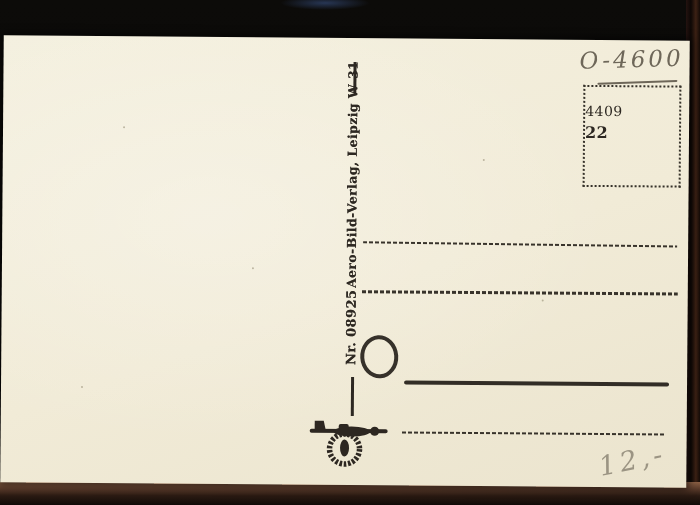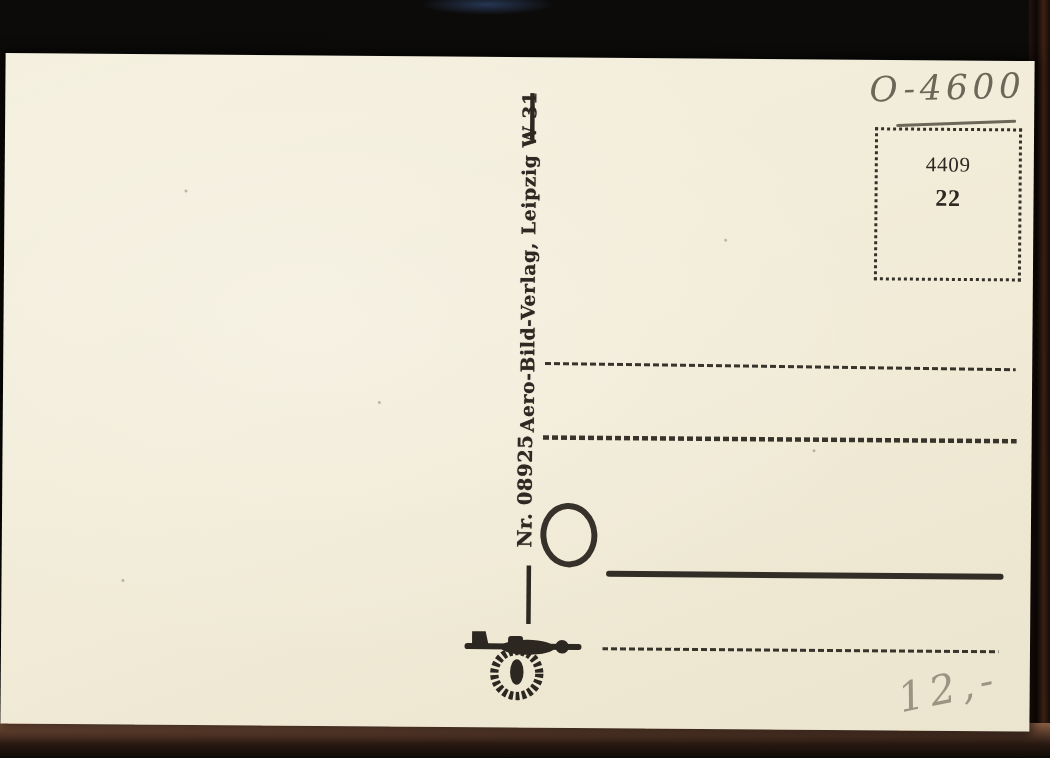--- a/index.html
+++ b/index.html
@@ -50,22 +50,22 @@
     position: absolute; left: 598px; top: 404px;
     font-style: italic; font-size: 27px; letter-spacing: 4px;
     color: #9b9483; transform: rotate(-12deg); white-space: nowrap;
   }
 
   
   .stamp-box {
     position: absolute; left: 580px; top: 45px; width: 98px; height: 102px;
     box-sizing: border-box;
     border: 2px dotted #36322a;
-    display: flex; flex-direction: column; align-items: center;
-    padding-top: 16px; color: #2d2822; font-family: Liberation Serif, serif;
+    display: flex; flex-direction: column; align-items: flex-start;
+    padding-top: 16px; color: #2d2822;
   }
   .stamp-code  { font-size: 14px; line-height: 16px; letter-spacing: 0.5px; }
   .stamp-num   { font-size: 16px; line-height: 18px; font-weight: bold; margin-top: 5px; letter-spacing: 0.5px; }
   .stamp-city  { font-size: 14.5px; line-height: 17px; font-weight: bold; margin-top: 15px; letter-spacing: 0.3px; white-space: nowrap; }
 
   
   .seg { position: absolute; width: 2.5px; background: #2d2822; left: 350px; }
   .seg-top    { top: 24px;  height: 31px; }
   .seg-bottom { top: 339px; height: 39px; }
   .rot-text {

